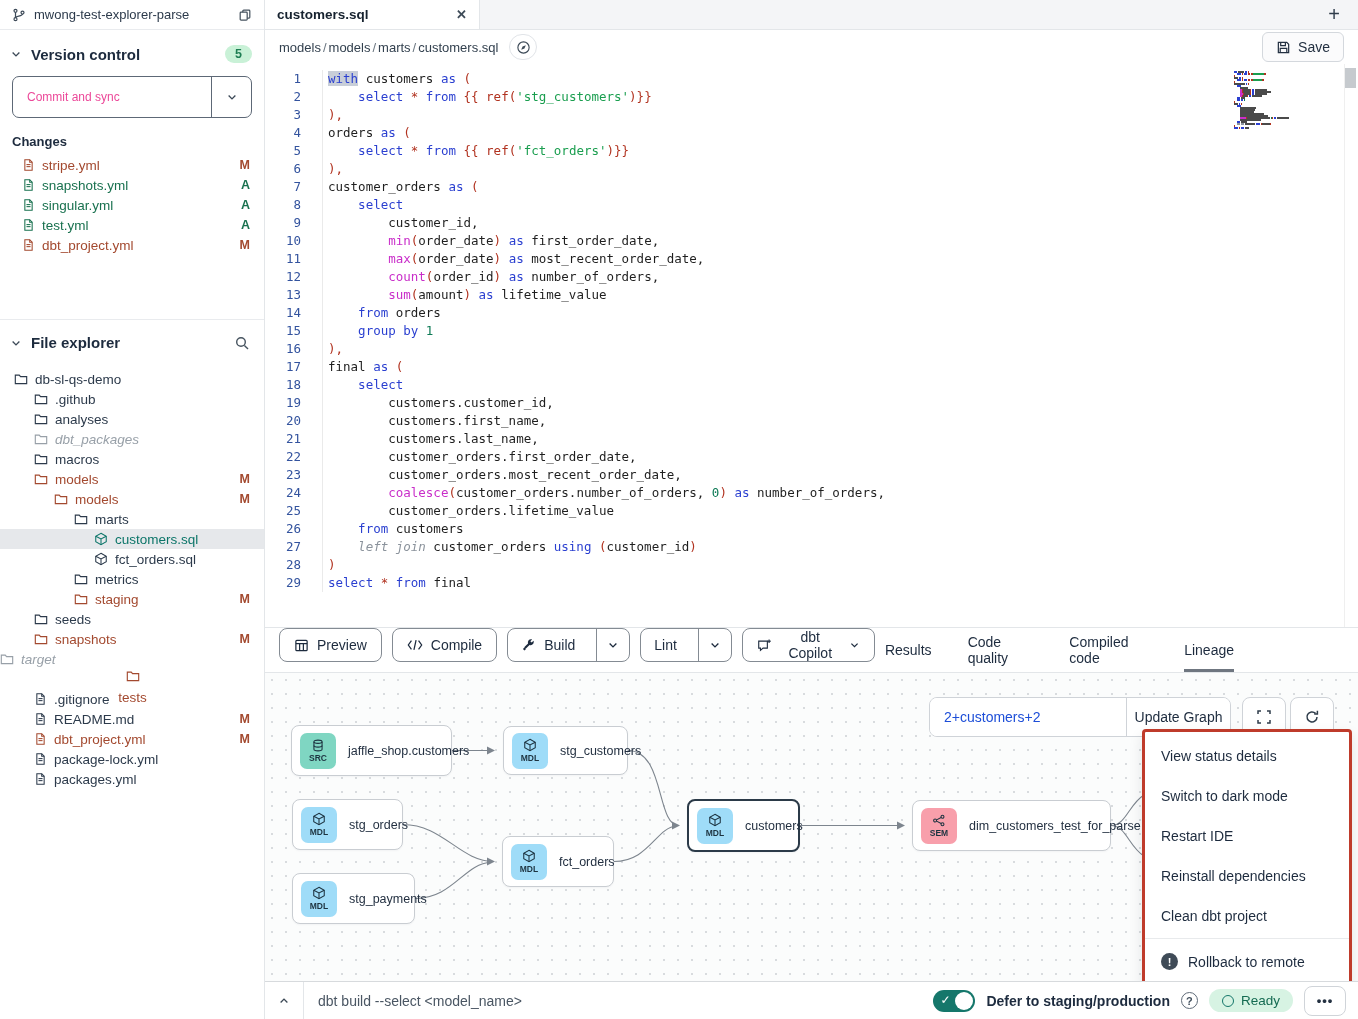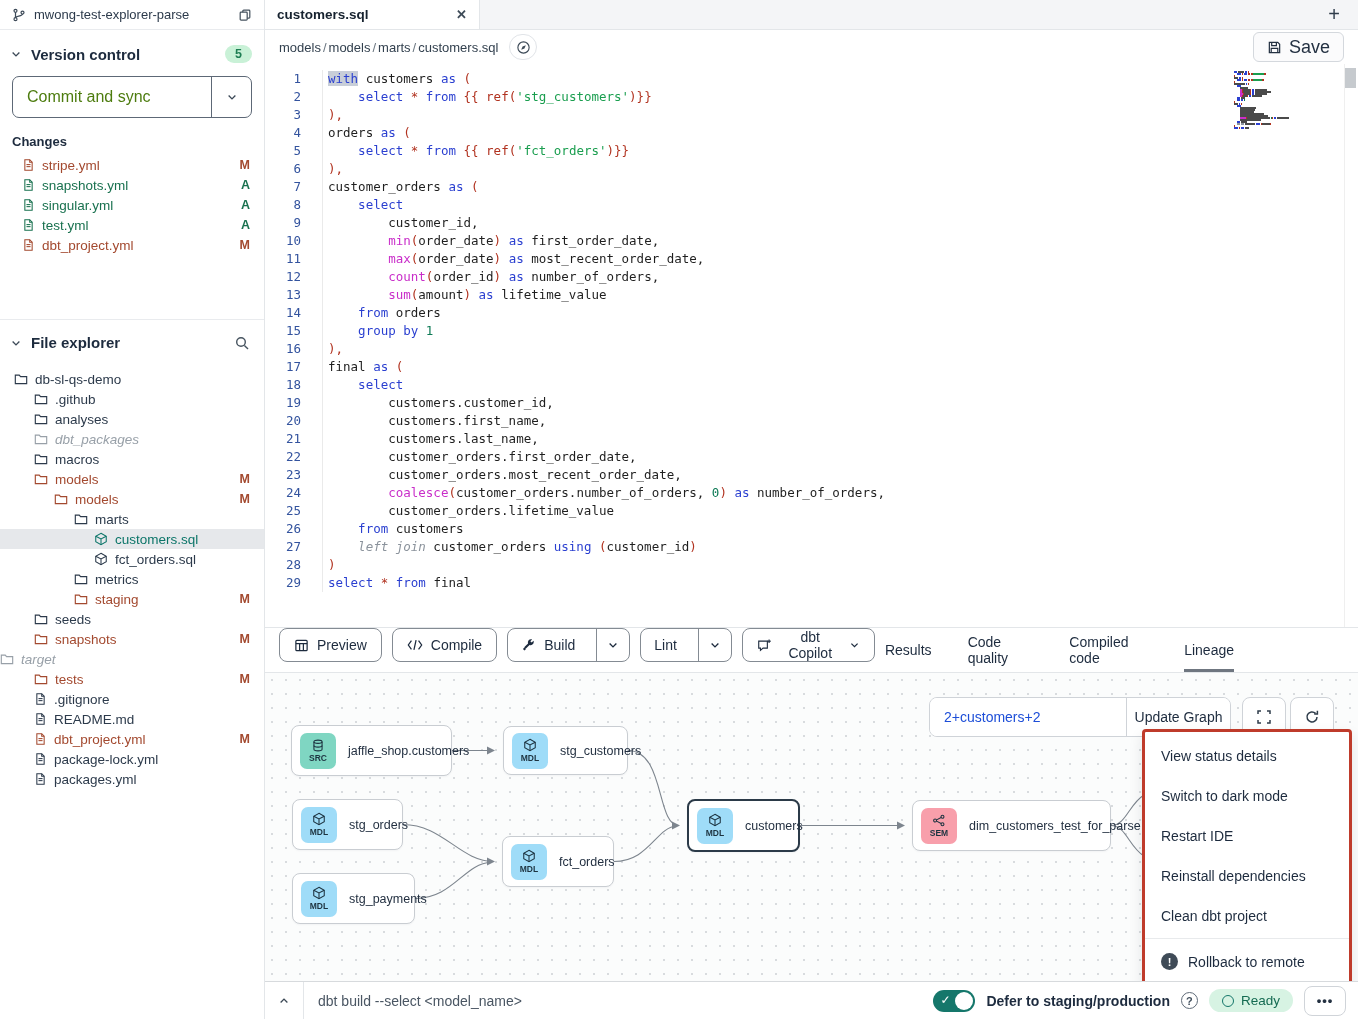--- a/index.html
+++ b/index.html
@@ -13,21 +13,21 @@
 
   
   .sidebar { width:265px; min-width:265px; border-right:1px solid #e3e6e9; display:flex; flex-direction:column; background:#fff; }
   .branch-row { height:30px; display:flex; align-items:center; gap:8px; padding:0 12px; border-bottom:1px solid #e9ebee; font-size:13px; color:#2c3a4b; }
   .branch-row .copy { margin-left:auto; color:#46535f; cursor:pointer; }
   .vc-section { height:290px; border-bottom:1px solid #e9ebee; }
   .sec-head { display:flex; align-items:center; gap:9px; padding:15px 12px 9px 10px; }
   .sec-title { font-weight:bold; font-size:15px; color:#1d2b3e; }
   .badge5 { margin-left:auto; background:#c9f1d7; color:#1e7e53; border-radius:12px; padding:2px 10px; font-size:12.5px; font-weight:bold; }
   .commit-btn { margin:4px 12px 14px; height:42px; border:1px solid #5d6876; border-radius:7px; display:flex; background:#fff; cursor:pointer; overflow:hidden; }
-  .commit-btn .lbl { flex:1; display:flex; align-items:center; padding-left:14px; font-size:16px; color:#4d7c0f; }
+  .commit-btn .lbl { flex:1; display:flex; align-items:center; padding-left:14px; font-size:12px; color:#ec4899; }
   .commit-btn .drop { width:40px; border-left:1px solid #5d6876; display:flex; align-items:center; justify-content:center; color:#3d4a58; }
   .changes-label { font-weight:bold; font-size:13px; padding:2px 12px 6px; color:#1d2b3e; }
   .chg-row { display:flex; align-items:center; gap:7px; height:20px; padding:0 14px 0 22px; font-size:13.5px; cursor:pointer; }
   .chg-row .st { margin-left:auto; font-weight:bold; font-size:12.5px; }
   .c-mod { color:#a3492f; } .c-add { color:#19714f; }
   .fe-section { flex:1; display:flex; flex-direction:column; overflow:hidden; }
   .fe-head { display:flex; align-items:center; gap:9px; padding:14px 14px 10px 10px; }
   .fe-head .search { margin-left:auto; color:#46535f; cursor:pointer; }
   .tree { font-size:13.5px; padding-top:8px; }
   .tree-row { display:flex; align-items:center; gap:7px; height:20px; padding-right:14px; cursor:pointer; color:#2c3a4b; }
@@ -38,21 +38,21 @@
 
   
   .main { flex:1; min-width:0; display:flex; flex-direction:column; }
   .tabbar { height:30px; background:#f4f5f7; border-bottom:1px solid #e3e6e9; display:flex; align-items:stretch; }
   .tab-active { width:215px; background:#fff; border-right:1px solid #e3e6e9; display:flex; align-items:center; gap:8px; padding:0 12px; font-weight:bold; font-size:13.5px; color:#16222f; }
   .tab-close { margin-left:auto; color:#3e4b58; font-size:13px; cursor:pointer; }
   .tab-plus { margin-left:auto; width:48px; display:flex; align-items:center; justify-content:center; font-size:20px; color:#2f3d4b; cursor:pointer; }
   .crumb-row { height:34px; display:flex; align-items:center; gap:5px; padding:0 14px; font-size:13px; color:#33414f; }
   .crumb-sep { color:#6b7680; padding:0 2px; }
   .crumb-btn { width:28px; height:26px; margin-left:6px; border:1px solid #e1e4e8; border-radius:13px; background:#fff; display:flex; align-items:center; justify-content:center; color:#3c4956; cursor:pointer; }
-  .save-btn { margin-left:auto; height:30px; padding:0 13px; border:1px solid #d4d8dd; border-radius:6px; background:#fbfbfc; display:flex; align-items:center; gap:7px; font-size:18px; color:#243142; cursor:pointer; }
+  .save-btn { margin-left:auto; height:30px; padding:0 13px; border:1px solid #d4d8dd; border-radius:6px; background:#fbfbfc; display:flex; align-items:center; gap:7px; font-size:14px; color:#243142; cursor:pointer; }
 
   
   .editor { position:relative; flex:1; overflow:hidden; font-family:"DejaVu Sans Mono", monospace; font-size:12.5px; line-height:18px; background:#fff; }
   .code-wrap { padding-top:6px; }
   .code-line { display:flex; height:18px; white-space:pre; }
   .ln { width:44px; text-align:right; padding-right:8px; color:#33539e; flex:none; }
   .lc { margin-left:13px; border-left:1px solid #eaeaea; padding-left:5px; }
   .t { color:#1f1f1f; } .k { color:#2a3fd0; } .f { color:#c92ec9; } .s { color:#1a9e4f; }
   .p { color:#b1321f; } .n { color:#0d7a55; } .g { color:#8b939c;font-style:italic; }
   .sel { background:#c8ced8; }
@@ -345,21 +345,21 @@
             <span class="st">M</span>
           </div>
           <div class="tree-row muted" style="">
             <span>
               <svg class="ic" width="14" height="14" viewBox="0 0 16 16" fill="none" stroke="currentColor" stroke-width="1.3">
                 <path d="M1.5 3.5h4.5l1.5 1.8h7v8H1.5z"></path>
               </svg>
             </span>
             <span>target</span>
           </div>
-          <div class="tree-row mod" style="padding-left: 34px;">
+          <div class="tree-row mod" style="padding-left: 15px; flex-direction: column;">
             <span>
               <svg class="ic" width="14" height="14" viewBox="0 0 16 16" fill="none" stroke="currentColor" stroke-width="1.3">
                 <path d="M1.5 3.5h4.5l1.5 1.8h7v8H1.5z"></path>
               </svg>
             </span>
             <span>tests</span>
             <span class="st">M</span>
           </div>
           <div class="tree-row" style="padding-left: 34px;">
             <span>

